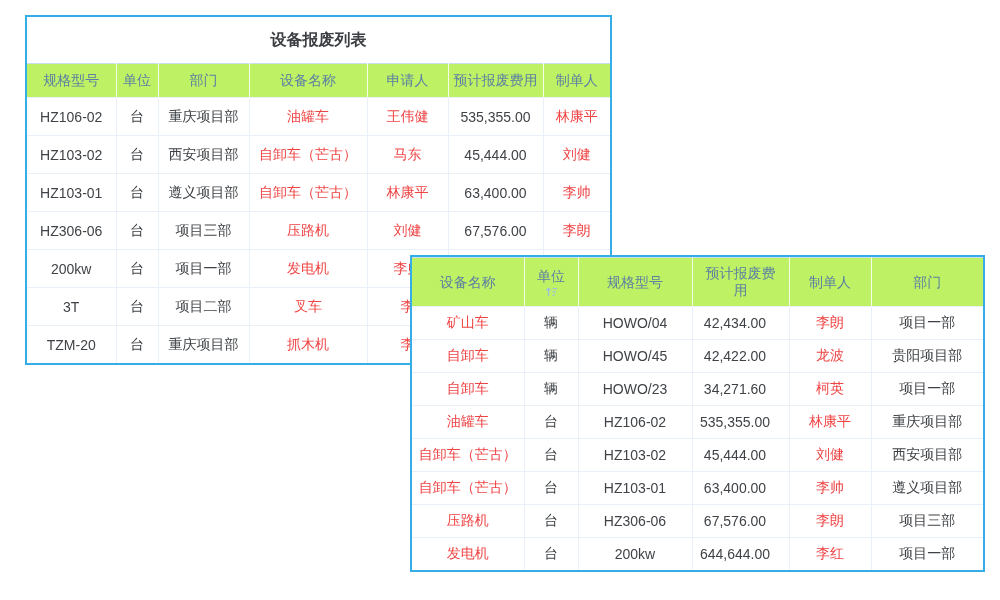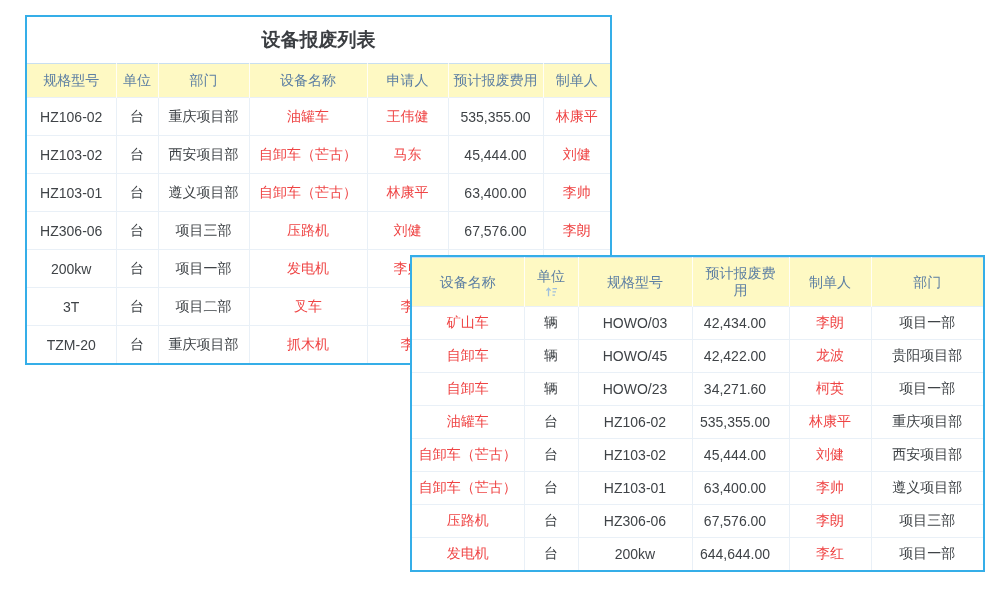--- a/index.html
+++ b/index.html
@@ -4,24 +4,24 @@
 <style>
   html,body{margin:0;padding:0;background:#ffffff;}
   body{font-family:"Liberation Sans","DejaVu Sans",sans-serif;}
   .stage{position:relative;width:1000px;height:600px;background:#ffffff;overflow:hidden;}
 
   .panel{position:absolute;box-sizing:border-box;background:#ffffff;border:2px solid #35aee8;}
   #panel-list{left:25px;top:15px;width:587px;}
   #panel-query{left:410px;top:255px;width:575px;}
 
   .panel-title{height:46px;line-height:46px;text-align:center;
-    font-size:19px;font-weight:bold;color:#3b3e42;background:#ffffff;}
+    font-size:16px;font-weight:bold;color:#3b3e42;background:#ffffff;}
 
   table.tbl{border-collapse:collapse;table-layout:fixed;width:100%;}
-  .tbl th{background:#fef9c3;color:#5d7fa3;font-weight:400;font-size:14px;text-align:center;
+  .tbl th{background:#bef264;color:#5d7fa3;font-weight:400;font-size:14px;text-align:center;
     border-right:1px solid rgba(255,255,255,.85);border-top:1px solid #c9dff0;
     vertical-align:middle;}
   .tbl th:last-child{border-right:none;}
   .tbl td{font-size:14px;color:#3f4347;text-align:center;background:#ffffff;
     border-right:1px solid #e9f0f7;border-top:1px solid #e9f0f7;
     overflow:hidden;white-space:nowrap;vertical-align:middle;}
   .tbl td:last-child{border-right:none;}
 
   .tbl-list th{height:33px;padding:0 2px;white-space:nowrap;}
   .tbl-list td{height:35px;}
@@ -155,21 +155,21 @@
             <th>规格型号</th>
             <th>预计报废费用</th>
             <th>制单人</th>
             <th>部门</th>
           </tr>
         </thead>
         <tbody>
           <tr>
             <td class="link ">矿山车</td>
             <td class="">辆</td>
-            <td class="">HOWO/03</td>
+            <td class="">HOWO/04</td>
             <td class="num">42,434.00</td>
             <td class="link ">李朗</td>
             <td class="">项目一部</td>
           </tr>
           <tr>
             <td class="link ">自卸车</td>
             <td class="">辆</td>
             <td class="">HOWO/45</td>
             <td class="num">42,422.00</td>
             <td class="link ">龙波</td>

